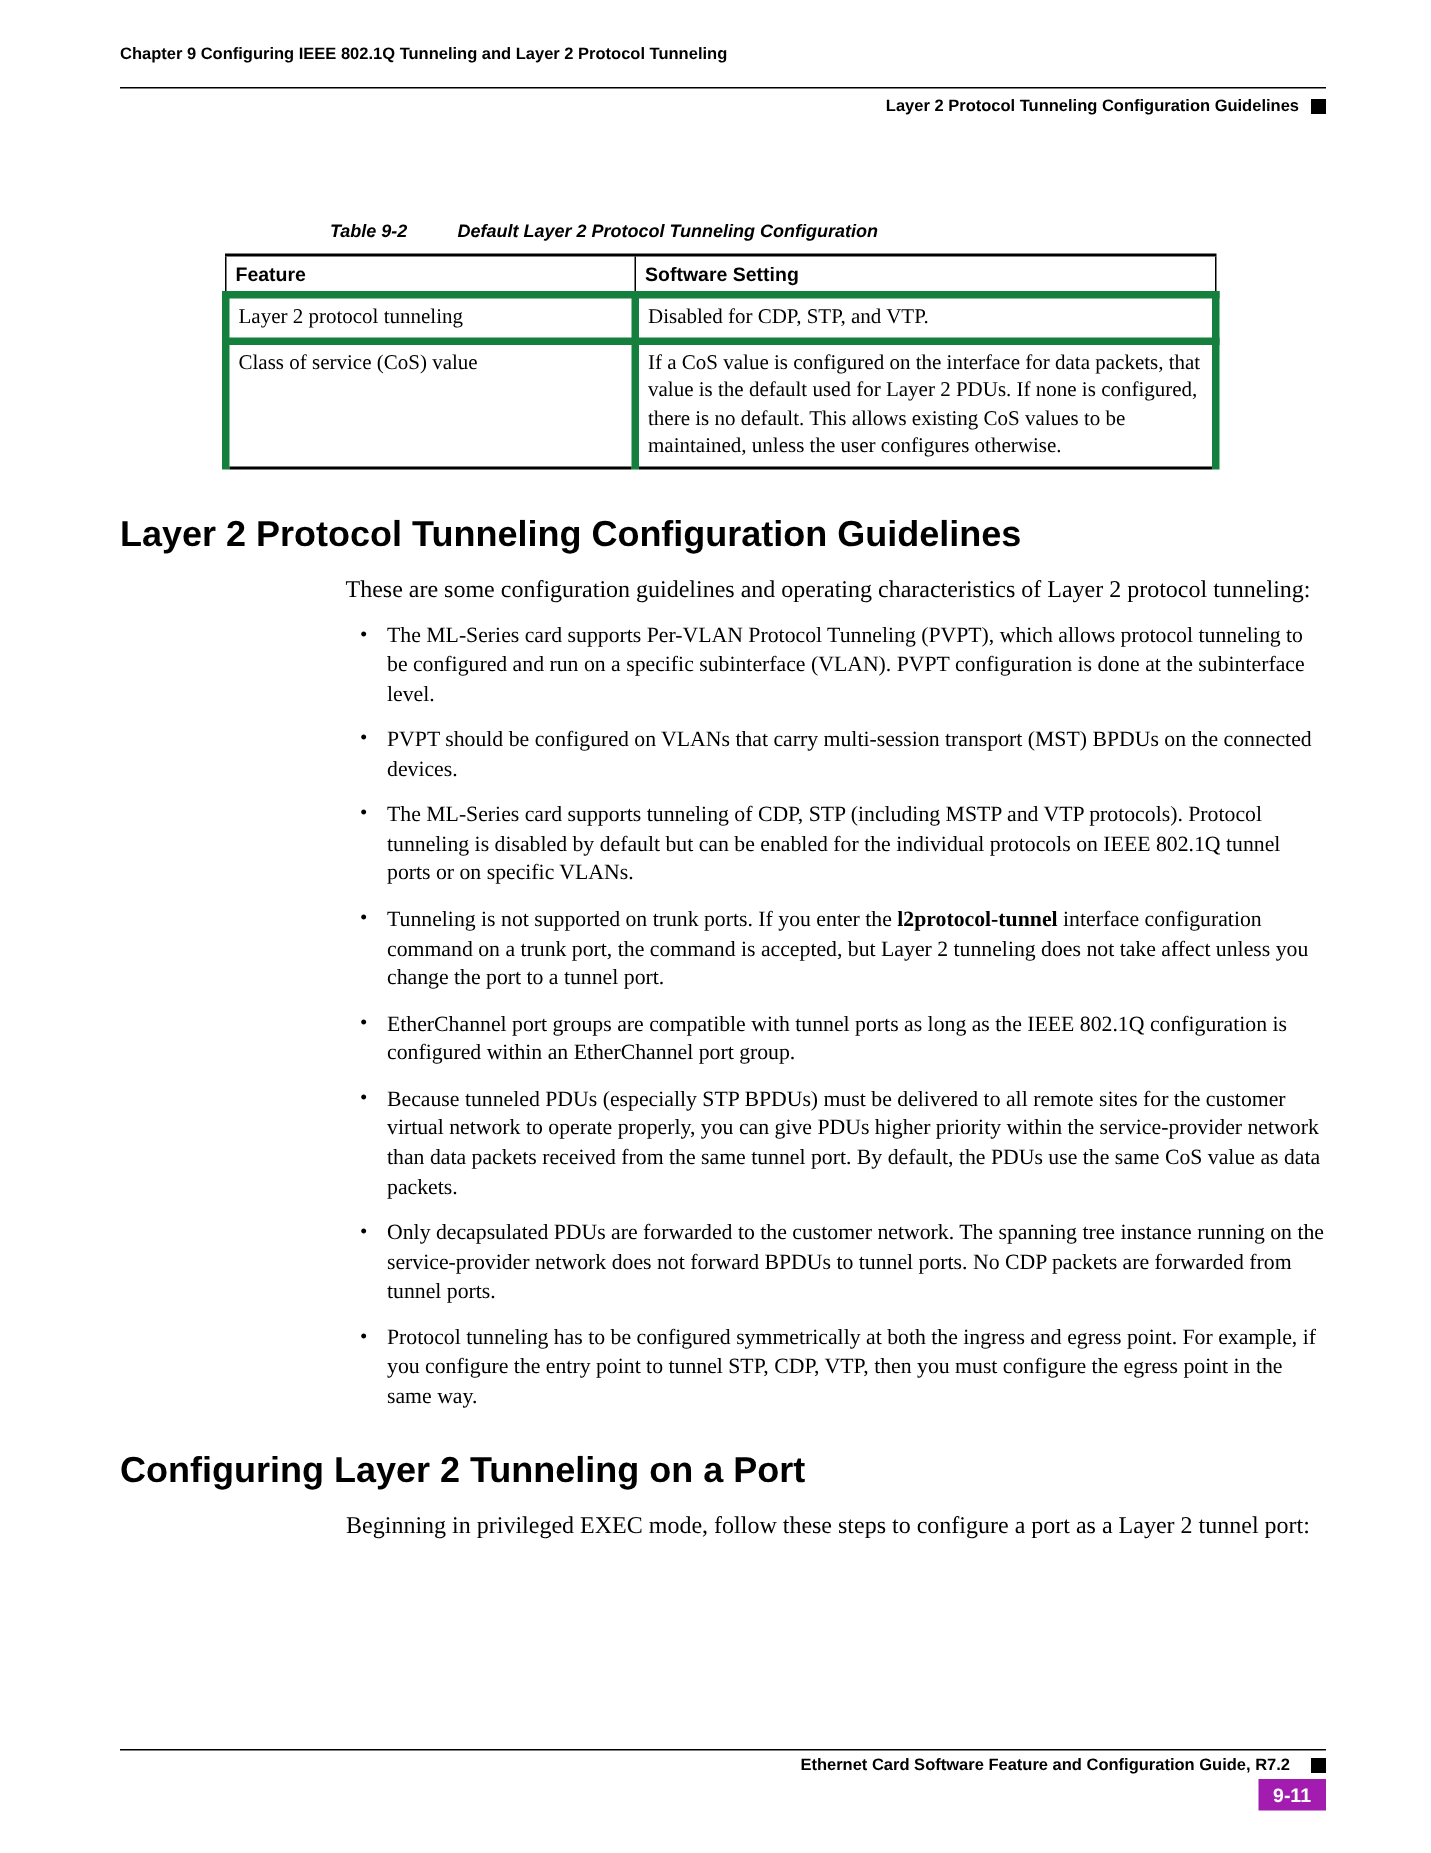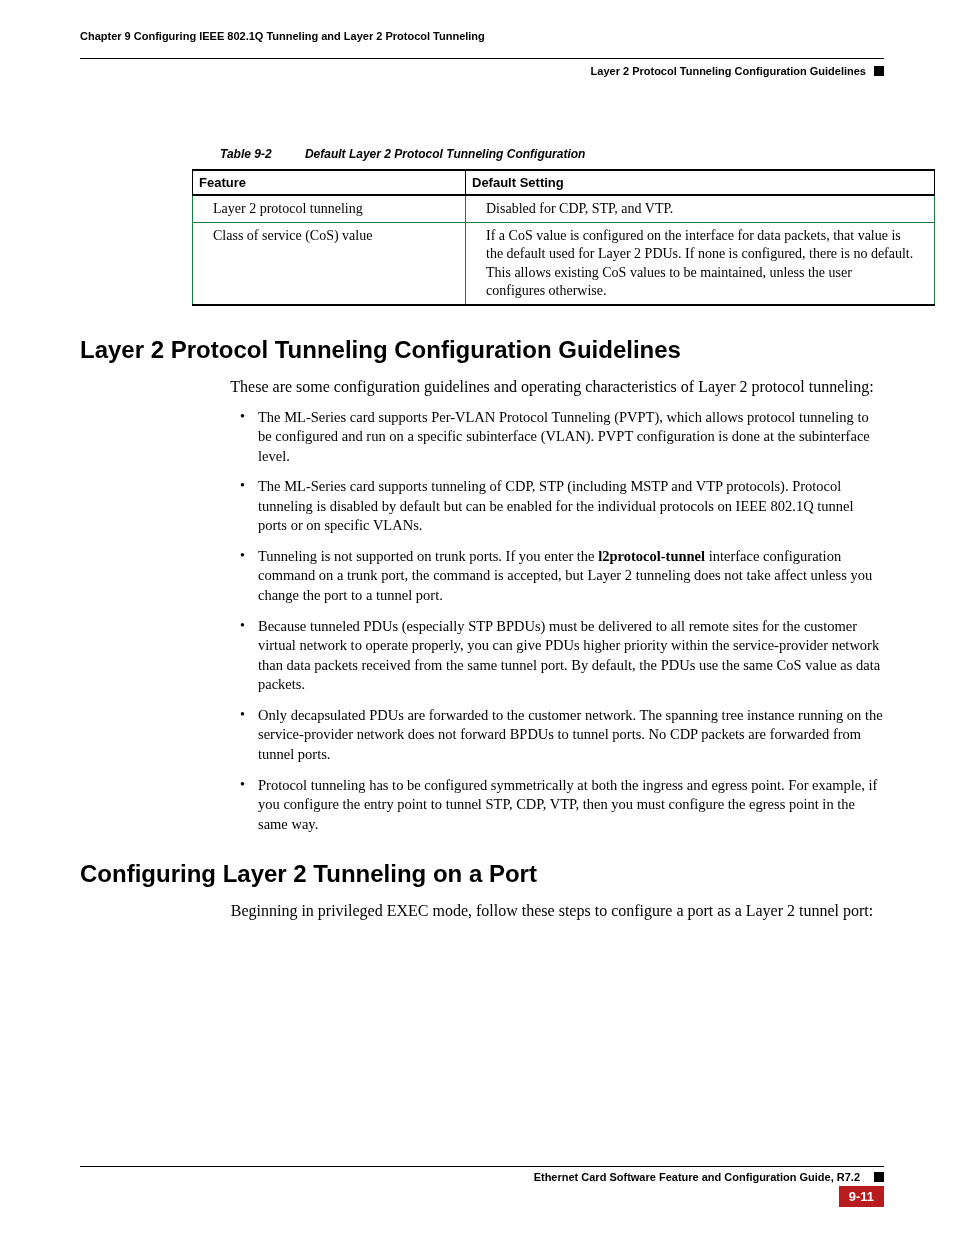--- a/index.html
+++ b/index.html
@@ -48,38 +48,38 @@
     font-weight: bold;
     margin-right: 30px;
   }
   .table-caption .ttitle {
     font-style: italic;
     font-weight: bold;
     text-align: center;
   }
   table.config {
     border-collapse: collapse;
-    margin-left: 112px;
-    width: 743px;
+    margin-left: 68px;
+    width: 665px;
     font-size: 14px;
   }
   table.config th {
     font-family: Arial, Helvetica, sans-serif;
     font-size: 13px;
     font-weight: bold;
     text-align: left;
     border-top: 2px solid #000;
     border-bottom: 2px solid #000;
     border-left: 1px solid #000;
     border-right: 1px solid #000;
     padding: 4px 6px;
   }
   table.config td {
-    border: 1px solid #15803d;
-    padding: 4px 20px;
+    border: 5px solid #15803d;
+    padding: 4px 6px;
     vertical-align: top;
     line-height: 1.3;
   }
   table.config tr:last-child td {
     border-bottom: 2px solid #000;
   }
   h2.section {
     font-family: Arial, Helvetica, sans-serif;
     font-size: 24px;
     font-weight: bold;
@@ -138,21 +138,21 @@
     height: 10px;
     background: #000;
     margin-left: 6px;
   }
   .page-num-row {
     display: flex;
     justify-content: flex-end;
     margin-top: 3px;
   }
   .page-num {
-    background: #b91c1c;
+    background: #a21caf;
     color: #fff;
     font-family: Arial, Helvetica, sans-serif;
     font-size: 13px;
     font-weight: bold;
     padding: 3px 10px;
   }
   .bold { font-weight: bold; }
 </style>
 </head>
 <body>
@@ -166,44 +166,46 @@
 
   <div class="table-caption">
     <span class="tlabel">Table 9-2</span>
     <span class="ttitle">Default Layer 2 Protocol Tunneling Configuration</span>
   </div>
 
   <table class="config">
     <thead>
       <tr>
         <th style="width:260px">Feature</th>
-        <th>Default Setting</th>
+        <th>Software Setting</th>
       </tr>
     </thead>
     <tbody>
       <tr>
         <td>Layer 2 protocol tunneling</td>
         <td>Disabled for CDP, STP, and VTP.</td>
       </tr>
       <tr>
         <td>Class of service (CoS) value</td>
         <td>If a CoS value is configured on the interface for data packets, that value is the default used for Layer 2 PDUs. If none is configured, there is no default. This allows existing CoS values to be maintained, unless the user configures otherwise.</td>
       </tr>
     </tbody>
   </table>
 
   <h2 class="section">Layer 2 Protocol Tunneling Configuration Guidelines</h2>
   <p class="intro">These are some configuration guidelines and operating characteristics of Layer 2 protocol tunneling:</p>
 
   <ul class="bullets">
     <li>The ML-Series card supports Per-VLAN Protocol Tunneling (PVPT), which allows protocol tunneling to be configured and run on a specific subinterface (VLAN). PVPT configuration is done at the subinterface level.</li>
+    <li>PVPT should be configured on VLANs that carry multi-session transport (MST) BPDUs on the connected devices.</li>
     <li>The ML-Series card supports tunneling of CDP, STP (including MSTP and VTP protocols). Protocol tunneling is disabled by default but can be enabled for the individual protocols on IEEE 802.1Q tunnel ports or on specific VLANs.</li>
     <li>
       <span>Tunneling is not supported on trunk ports. If you enter the </span><span class="bold">l2protocol-tunnel</span><span> interface configuration command on a trunk port, the command is accepted, but Layer 2 tunneling does not take affect unless you change the port to a tunnel port.</span>
     </li>
+    <li>EtherChannel port groups are compatible with tunnel ports as long as the IEEE 802.1Q configuration is configured within an EtherChannel port group.</li>
     <li>Because tunneled PDUs (especially STP BPDUs) must be delivered to all remote sites for the customer virtual network to operate properly, you can give PDUs higher priority within the service-provider network than data packets received from the same tunnel port. By default, the PDUs use the same CoS value as data packets.</li>
     <li>Only decapsulated PDUs are forwarded to the customer network. The spanning tree instance running on the service-provider network does not forward BPDUs to tunnel ports. No CDP packets are forwarded from tunnel ports.</li>
     <li>Protocol tunneling has to be configured symmetrically at both the ingress and egress point. For example, if you configure the entry point to tunnel STP, CDP, VTP, then you must configure the egress point in the same way.</li>
   </ul>
 
   <h2 class="section" style="margin-top:26px">Configuring Layer 2 Tunneling on a Port</h2>
   <p class="intro">Beginning in privileged EXEC mode, follow these steps to configure a port as a Layer 2 tunnel port:</p>
 </div>
 
 <div class="footer">

